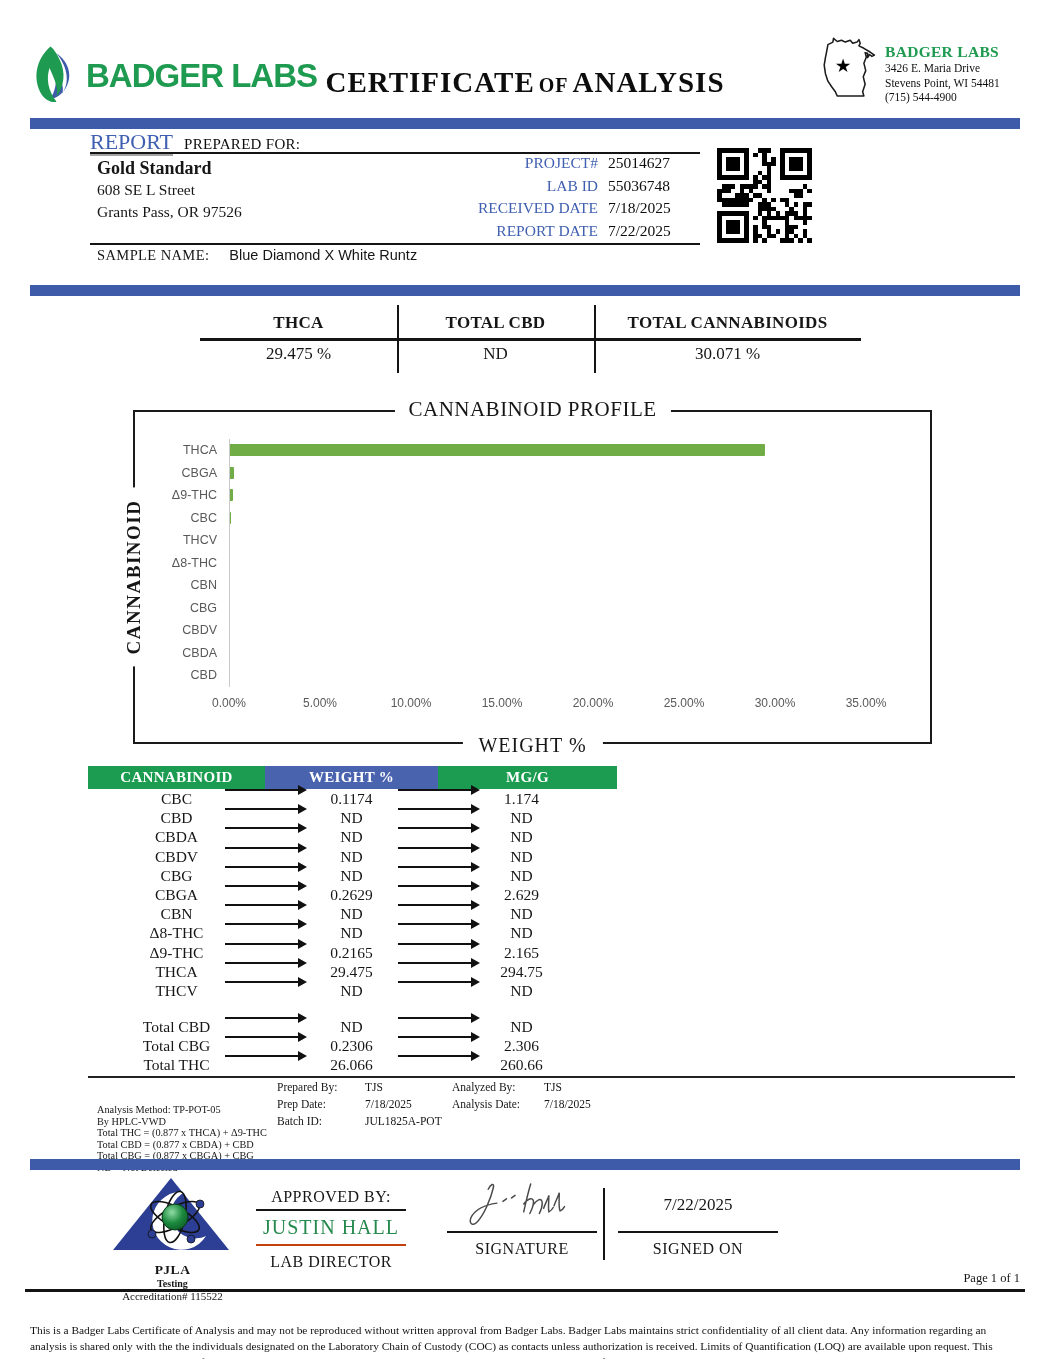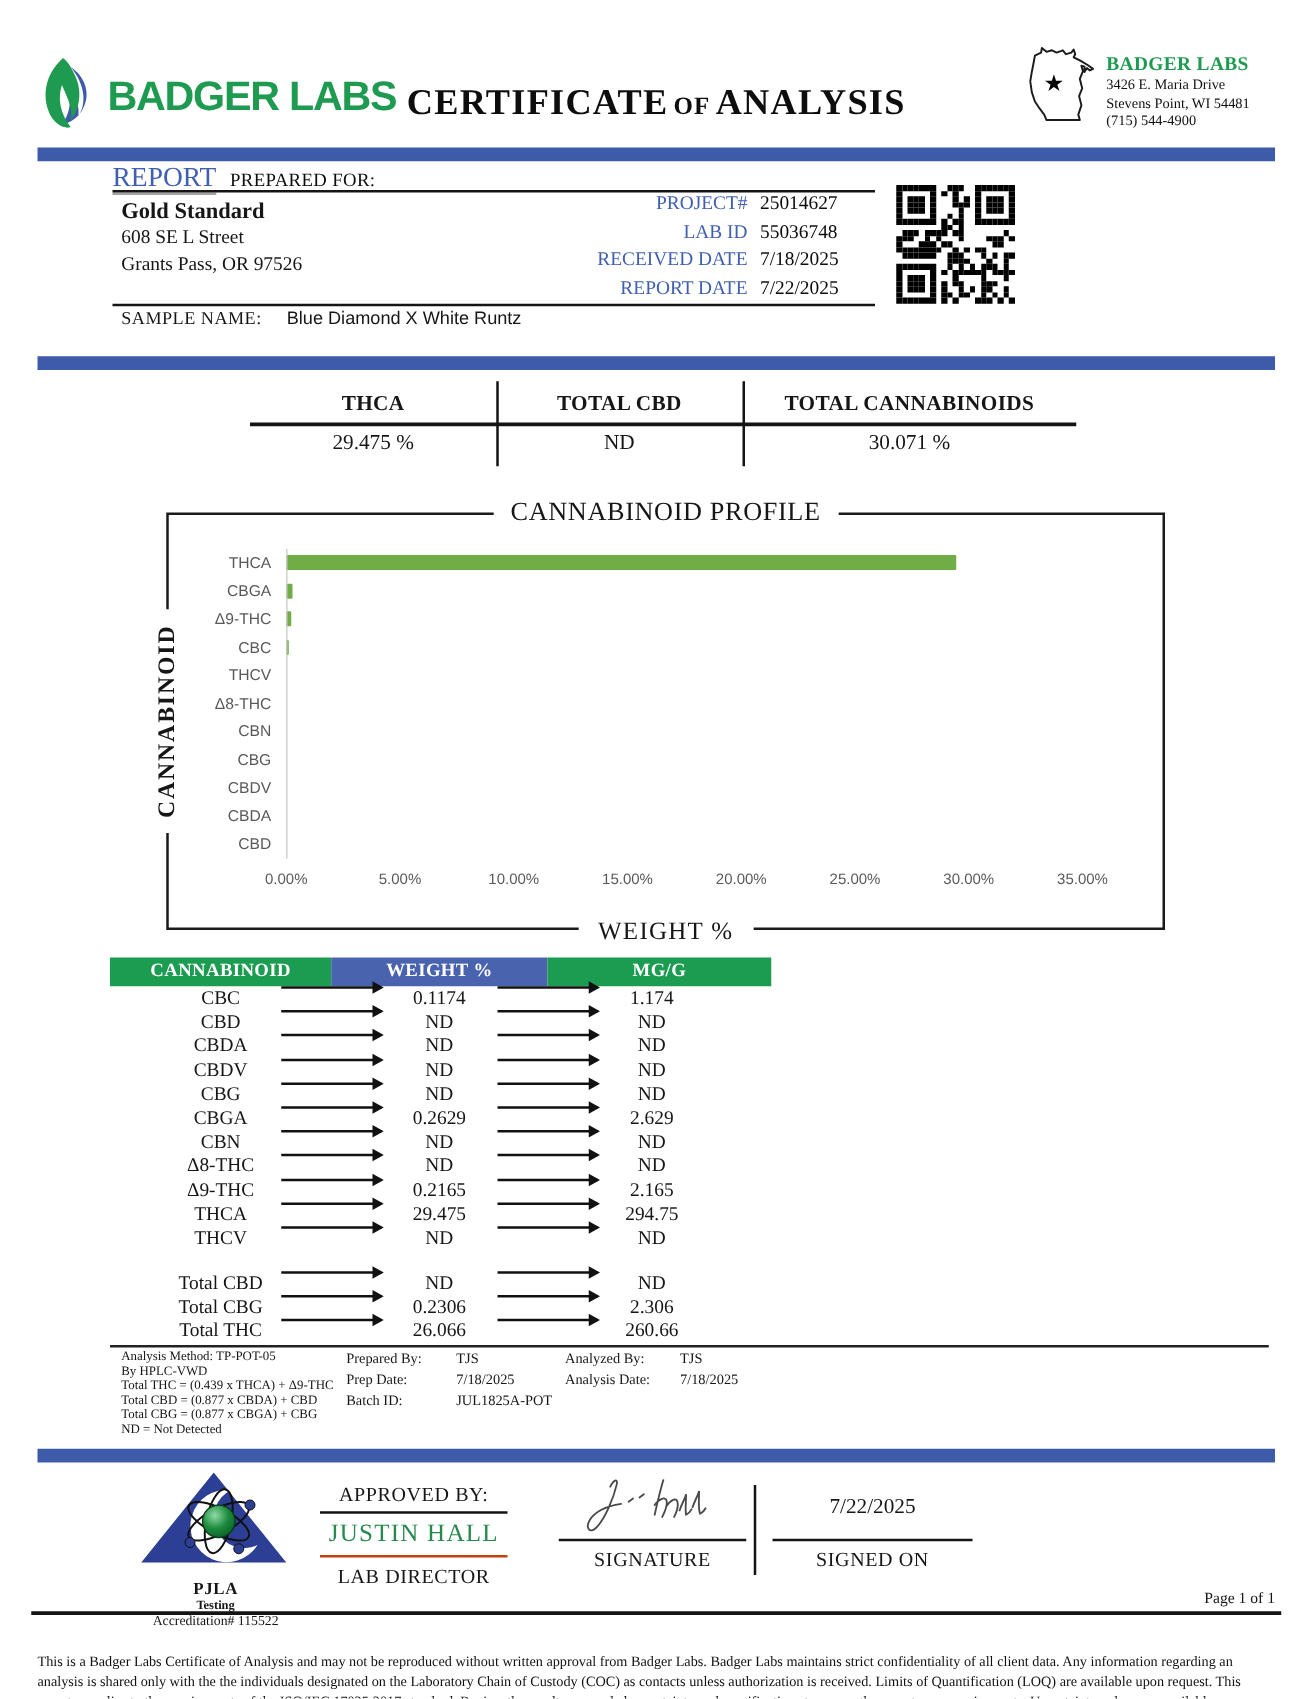--- a/index.html
+++ b/index.html
@@ -82,21 +82,21 @@
   .c-name{left:0;width:177px;}
   .c-weight{left:177px;width:173px;}
   .c-mgg{left:344px;width:179px;}
   .arrow{position:absolute;top:9px;height:2px;background:#111;width:80px;}
   .a1{left:137px;} .a2{left:310px;}
   .arrow::after{content:'';position:absolute;right:-2px;top:-4px;
                 border-left:9px solid #111;border-top:5px solid transparent;border-bottom:5px solid transparent;}
   .totals{margin-top:17px;}
 
   .notes-line{left:88px;top:1076px;width:927px;height:2px;background:#222;}
-  .notes-left{left:97px;top:1080px;font-size:10.3px;line-height:11.6px;}
+  .notes-left{left:97px;top:1104px;font-size:10.3px;line-height:11.6px;}
   .notes-mid{left:277px;top:1081px;font-size:11.5px;}
   .notes-right{left:452px;top:1081px;font-size:11.5px;}
   .note-row{display:flex;margin-bottom:5px;}
   .note-label{flex:0 0 88px;}
   .notes-right .note-label{flex:0 0 92px;}
 
   
   .pjla{left:90px;top:1176px;width:165px;text-align:center;}
   .pjla-name{font-weight:700;font-size:13.5px;margin-top:2px;letter-spacing:0.5px;}
   .pjla-sub{font-weight:700;font-size:10px;}
@@ -819,21 +819,21 @@
           <span class="arrow a2"></span>
           <span class="c-mgg">260.66</span>
         </div>
       </div>
   </div>
 
   <div class="abs notes-line"></div>
   <div class="abs notes-left">
       <div>Analysis Method: TP-POT-05</div>
       <div>By HPLC-VWD</div>
-      <div>Total THC = (0.439 x  THCA) + Δ9-THC</div>
+      <div>Total THC = (0.877 x  THCA) + Δ9-THC</div>
       <div>Total CBD = (0.877 x  CBDA) + CBD</div>
       <div>Total CBG = (0.877 x  CBGA) + CBG</div>
       <div>ND = Not Detected</div>
     </div>
   <div class="abs notes-mid">
       <div class="note-row">
         <span class="note-label">Prepared By:</span>
         <span class="note-value">TJS</span>
       </div>
       <div class="note-row">

